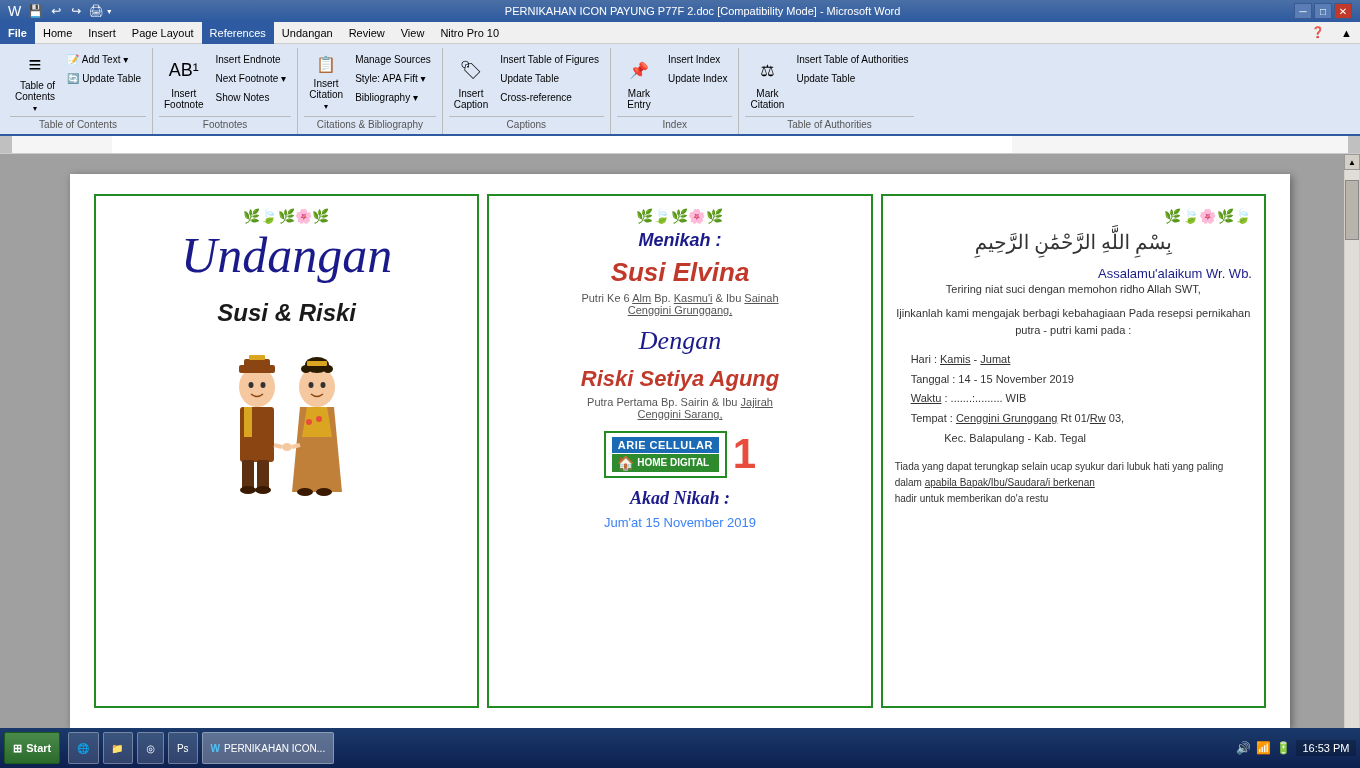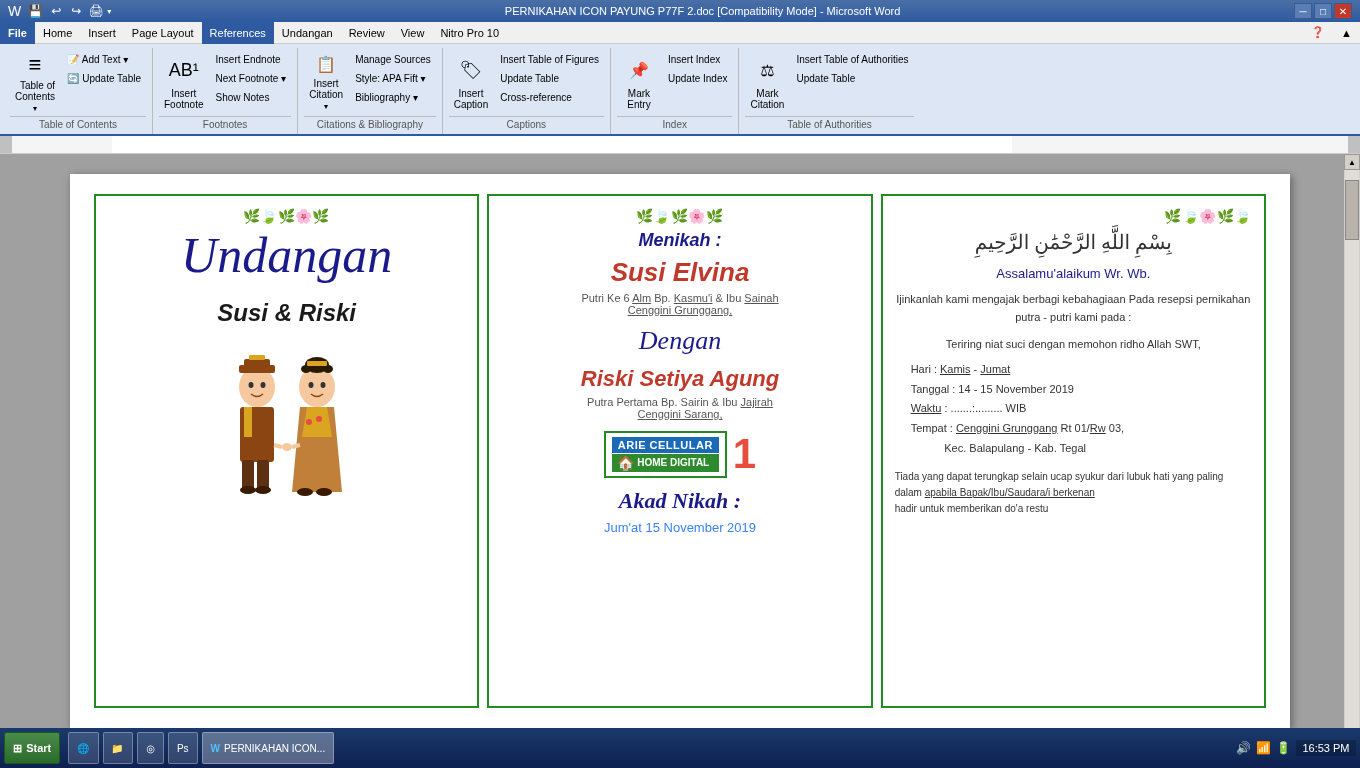--- a/index.html
+++ b/index.html
@@ -588,47 +588,47 @@
             <div style="background:#2d8b2d;color:white;font-size:10px;font-weight:bold;padding:1px 6px;display:flex;align-items:center;gap:2px;">
               <span style="font-size:14px;">🏠</span>
               <span>HOME DIGITAL</span>
             </div>
           </div>
           <div style="font-size:42px;font-weight:bold;color:#e74c3c;">
             <span>1</span>
           </div>
         </div>
 
-        <div style="font-size:22px;font-style:italic;font-weight:bold;color:#1a1a8a;margin:6px 0;font-family:'Palatino Linotype',Georgia,serif;">
+        <div style="font-size:18px;font-style:italic;font-weight:bold;color:#1a1a8a;margin:6px 0;font-family:'Palatino Linotype',Georgia,serif;">
           <span>Akad Nikah :</span>
         </div>
         <div style="font-size:13px;color:#3b82f6;">
           <span>Jum'at 15 November 2019</span>
         </div>
       </div>
     </div>
 
     <div class="card card3">
 
       <div style="text-align:right;font-size:14px;color:#3a7a3a;margin-bottom:6px;">🌿🍃🌸🌿🍃</div>
 
       <div style="font-size:20px;text-align:center;color:#333;margin-bottom:12px;font-family:serif;">
         بِسْمِ اللَّهِ الرَّحْمَٰنِ الرَّحِيمِ
       </div>
 
-      <div style="font-size:13px;text-align:center;color:#1a1a8a;margin-bottom:10px;">
+      <div style="font-size:13px;text-align:right;color:#1a1a8a;margin-bottom:0;">
         <span>Assalamu'alaikum Wr. Wb.</span>
       </div>
+
+      <p style="text-align:center;font-size:11px;line-height:1.6;margin-bottom:6px;">
+        <span>Teriring niat suci dengan memohon ridho Allah SWT,</span>
+      </p>
 
       <p style="text-align:center;font-size:11px;line-height:1.6;margin-bottom:10px;">
         <span>Ijinkanlah kami mengajak berbagi kebahagiaan Pada resepsi pernikahan putra - putri kami pada :</span>
-      </p>
-
-      <p style="text-align:center;font-size:11px;line-height:1.6;margin-bottom:6px;">
-        <span>Teriring niat suci dengan memohon ridho Allah SWT,</span>
       </p>
 
       <div style="padding-left:16px;font-size:11px;line-height:1.8;">
         <div>
           Hari : <span style="text-decoration:underline;">Kamis</span> - <span style="text-decoration:underline;">Jumat</span>
         </div>
         <div>
           Tanggal : <span>14 - 15 November 2019</span>
         </div>
         <div>

